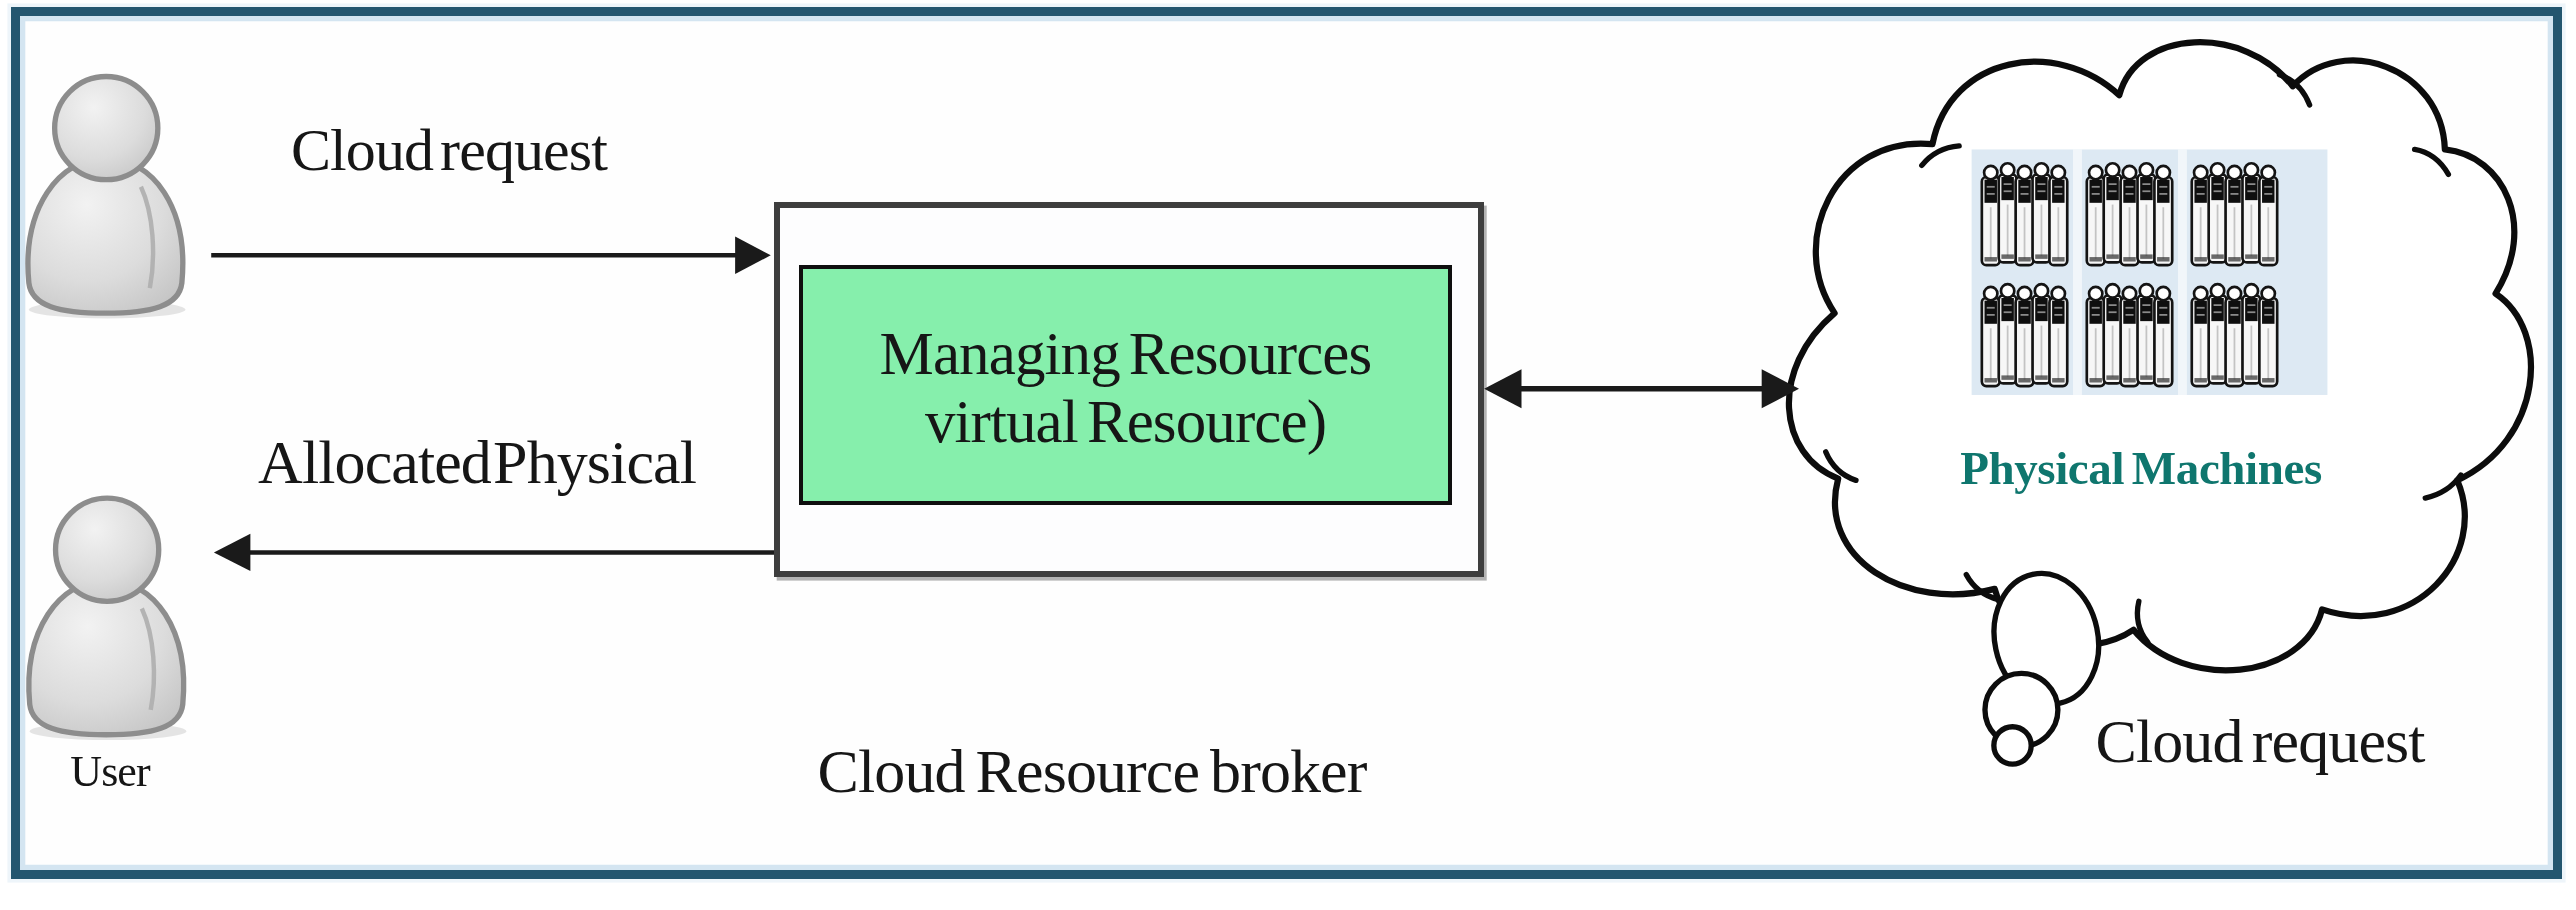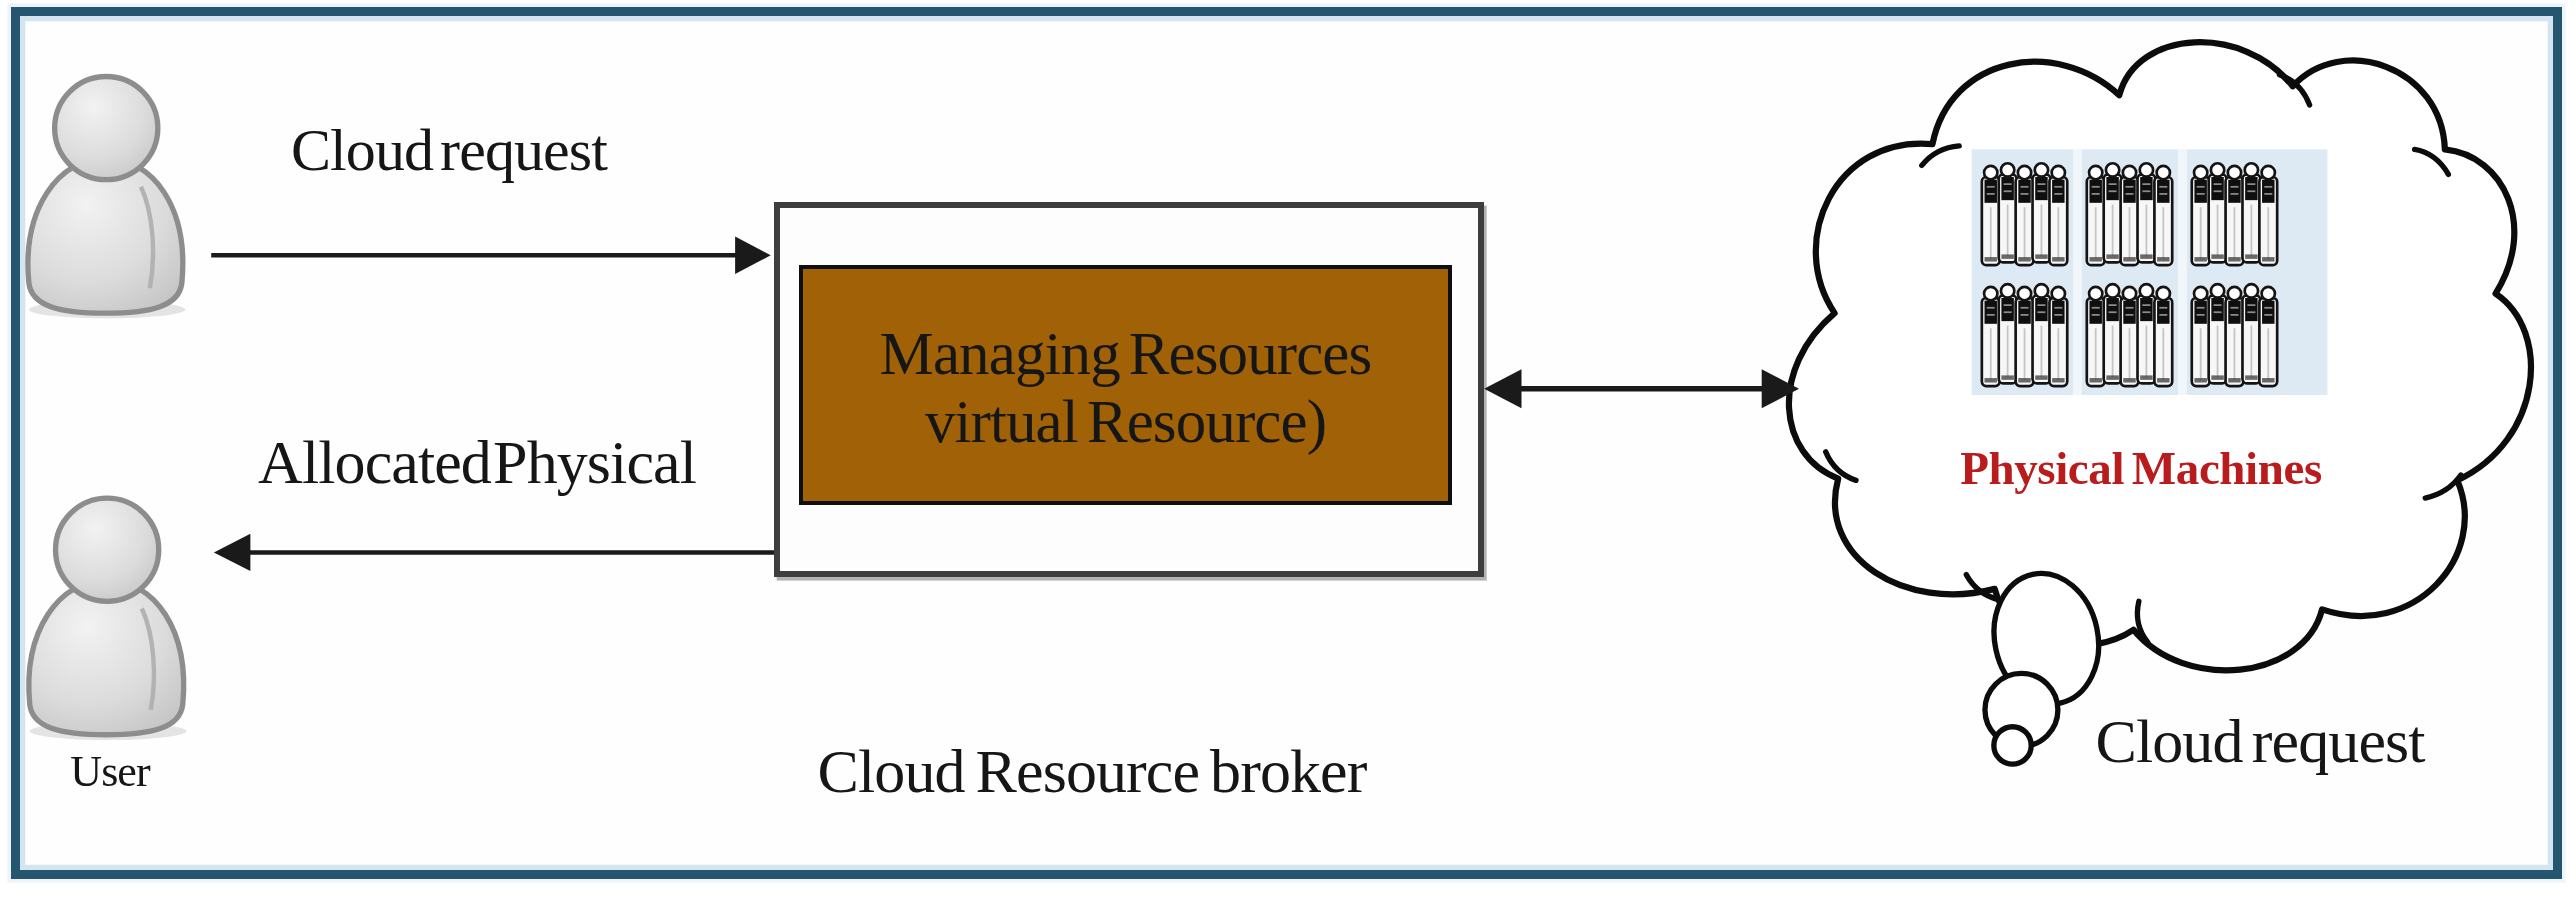--- a/index.html
+++ b/index.html
@@ -20,34 +20,34 @@
   .art { position:absolute; left:0; top:0; width:2576px; height:910px; z-index:1; }
 
   
   .box-outer {
     position:absolute; left:774px; top:202px; width:710px; height:375px;
     border:6.2px solid #3e3e3e; background:#fdfdfe; box-sizing:border-box;
     box-shadow:2.7px 3.6px 0 rgba(40,40,40,0.35); z-index:2;
   }
   .box-inner {
     position:absolute; left:799px; top:265px; width:653px; height:240px;
-    border:4.4px solid #0f0f0f; background:#a16207; box-sizing:border-box;
+    border:4.4px solid #0f0f0f; background:#86efac; box-sizing:border-box;
     display:flex; flex-direction:column; align-items:center; justify-content:center;
     text-align:center; font-size:61px; line-height:68px; letter-spacing:-0.9px;
     word-spacing:-5.3px; z-index:3; padding-top:5.3px;
   }
 
   .label { position:absolute; white-space:nowrap; transform:translate(-50%,-50%); z-index:4; }
   .lbl-send      { left:449px;  top:150px; font-size:60px; word-spacing:-7.1px;  letter-spacing:-0.9px; }
   .lbl-alloc     { left:477px;  top:462px; font-size:62px; word-spacing:-12.5px; letter-spacing:-0.9px; }
   .lbl-user      { left:110px;  top:771px; font-size:44px; letter-spacing:-0.9px; }
   .lbl-broker    { left:1092px; top:771px; font-size:62px; word-spacing:-3.6px; letter-spacing:-0.9px; }
   .lbl-provider  { left:2260px; top:741px; font-size:62px; word-spacing:-5.3px; letter-spacing:-0.9px; }
   .lbl-machines  { left:2141px; top:468px; font-size:47px; font-weight:bold;
-                   color:#b91c1c; word-spacing:-3.6px; letter-spacing:-0.4px; }
+                   color:#0f766e; word-spacing:-3.6px; letter-spacing:-0.4px; }
 </style>
 </head>
 <body>
 
 <div class="canvas">
 
   <div class="frame"></div>
 
   <svg class="art" viewBox="0 0 2895 1023" xmlns="http://www.w3.org/2000/svg">
     <defs>

